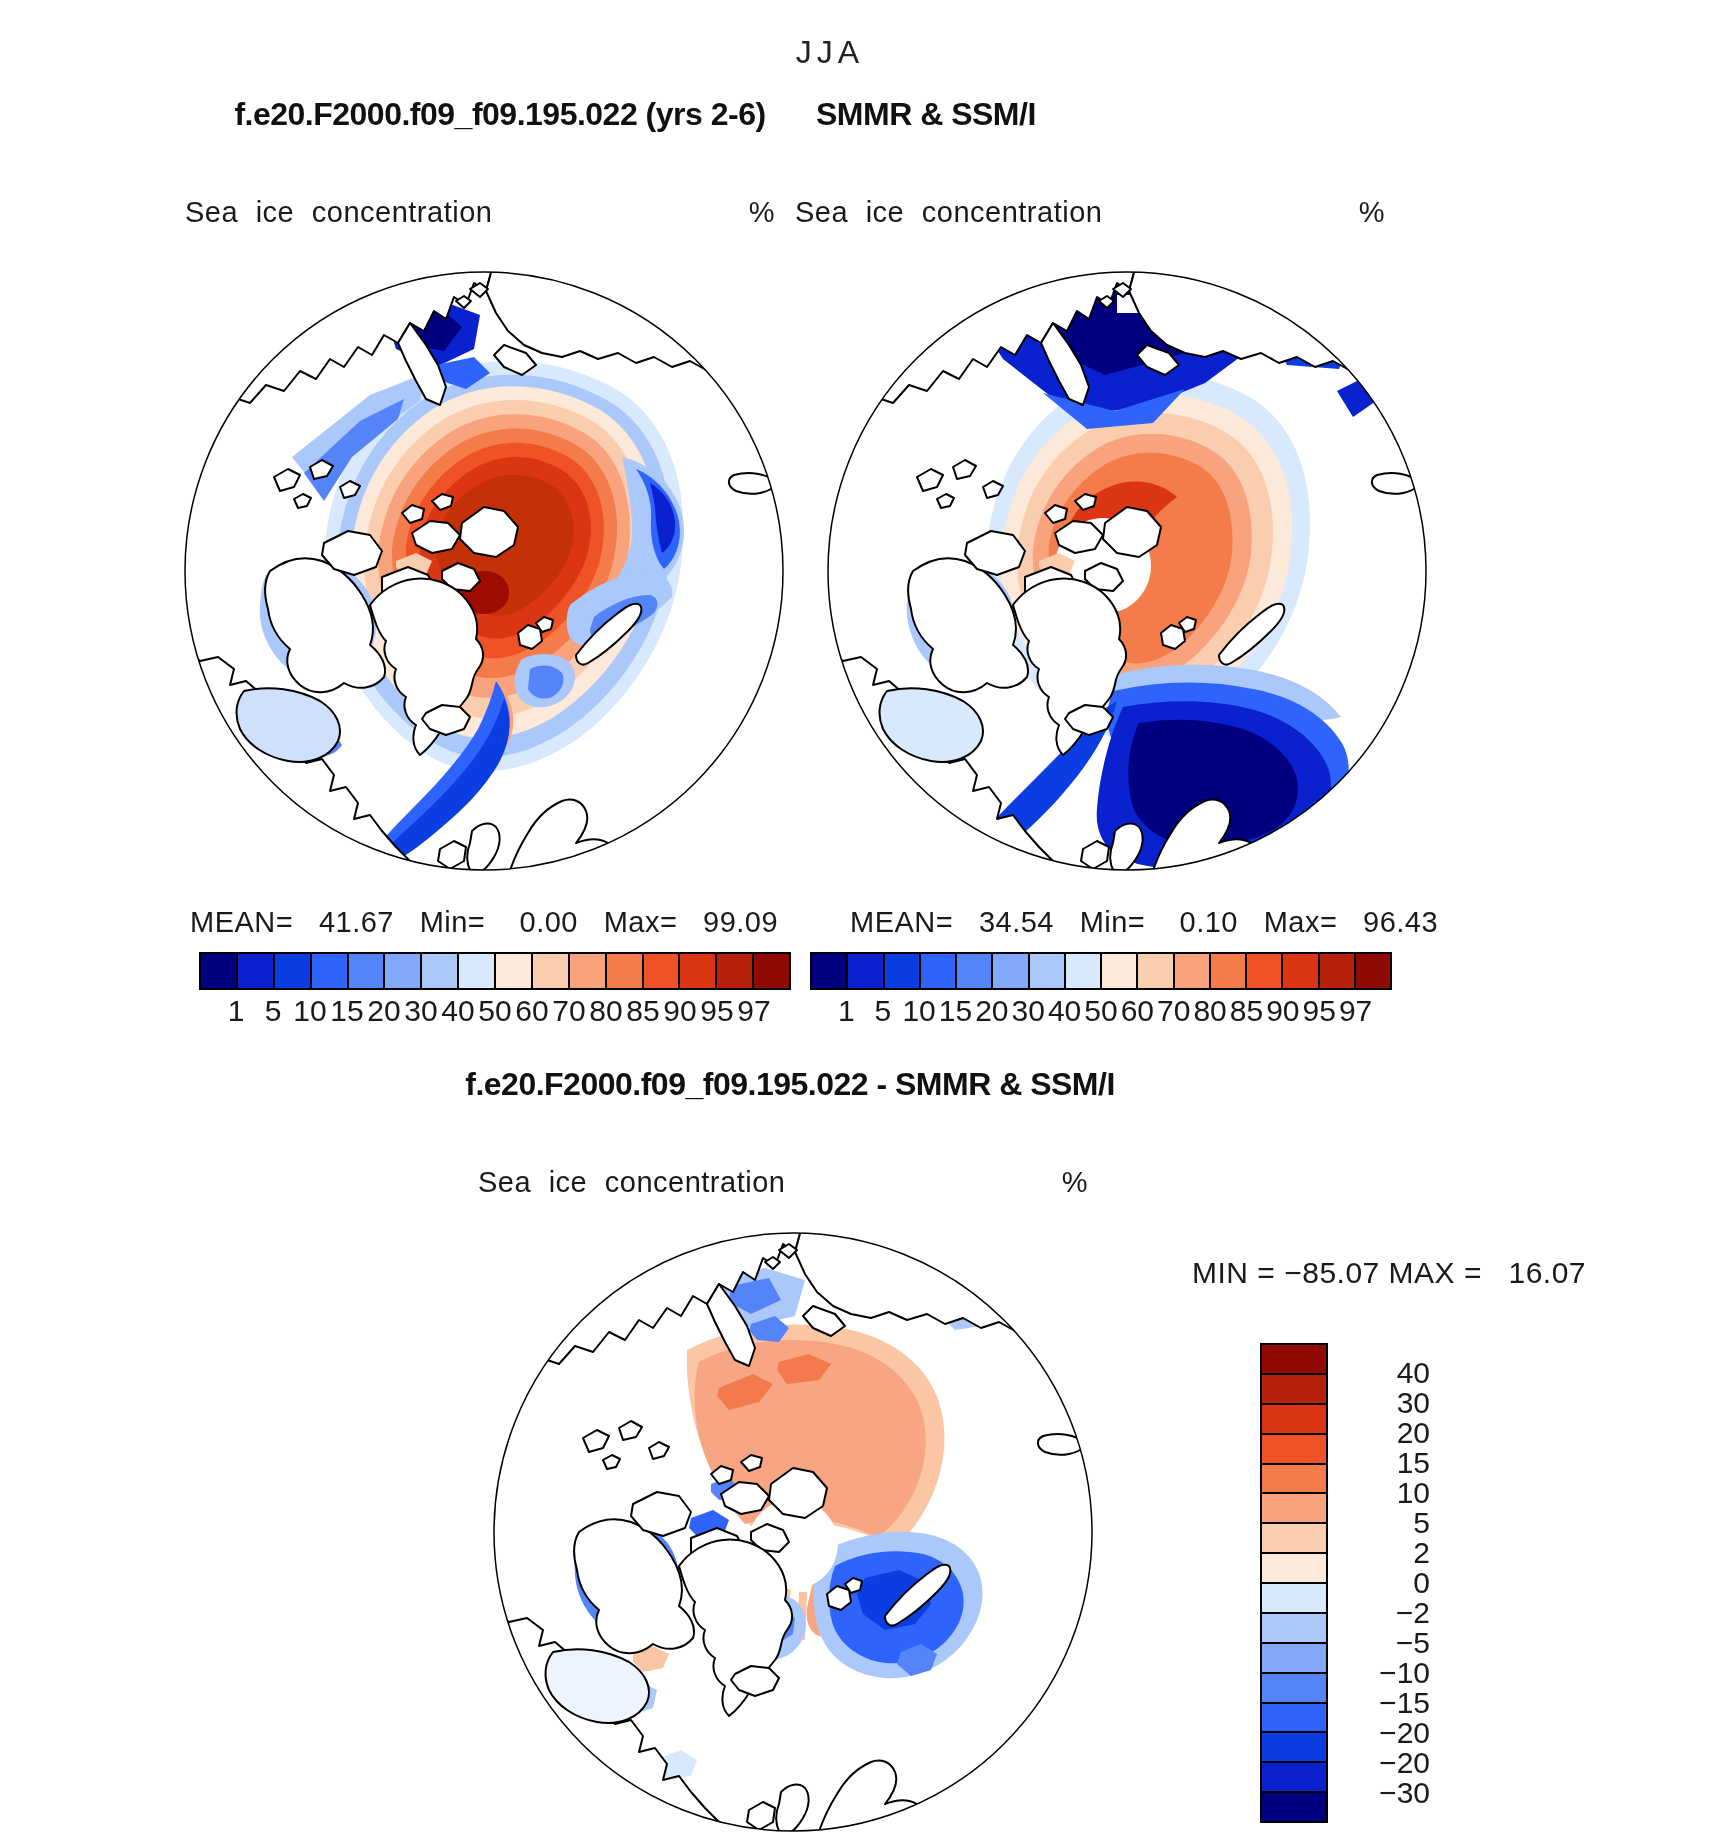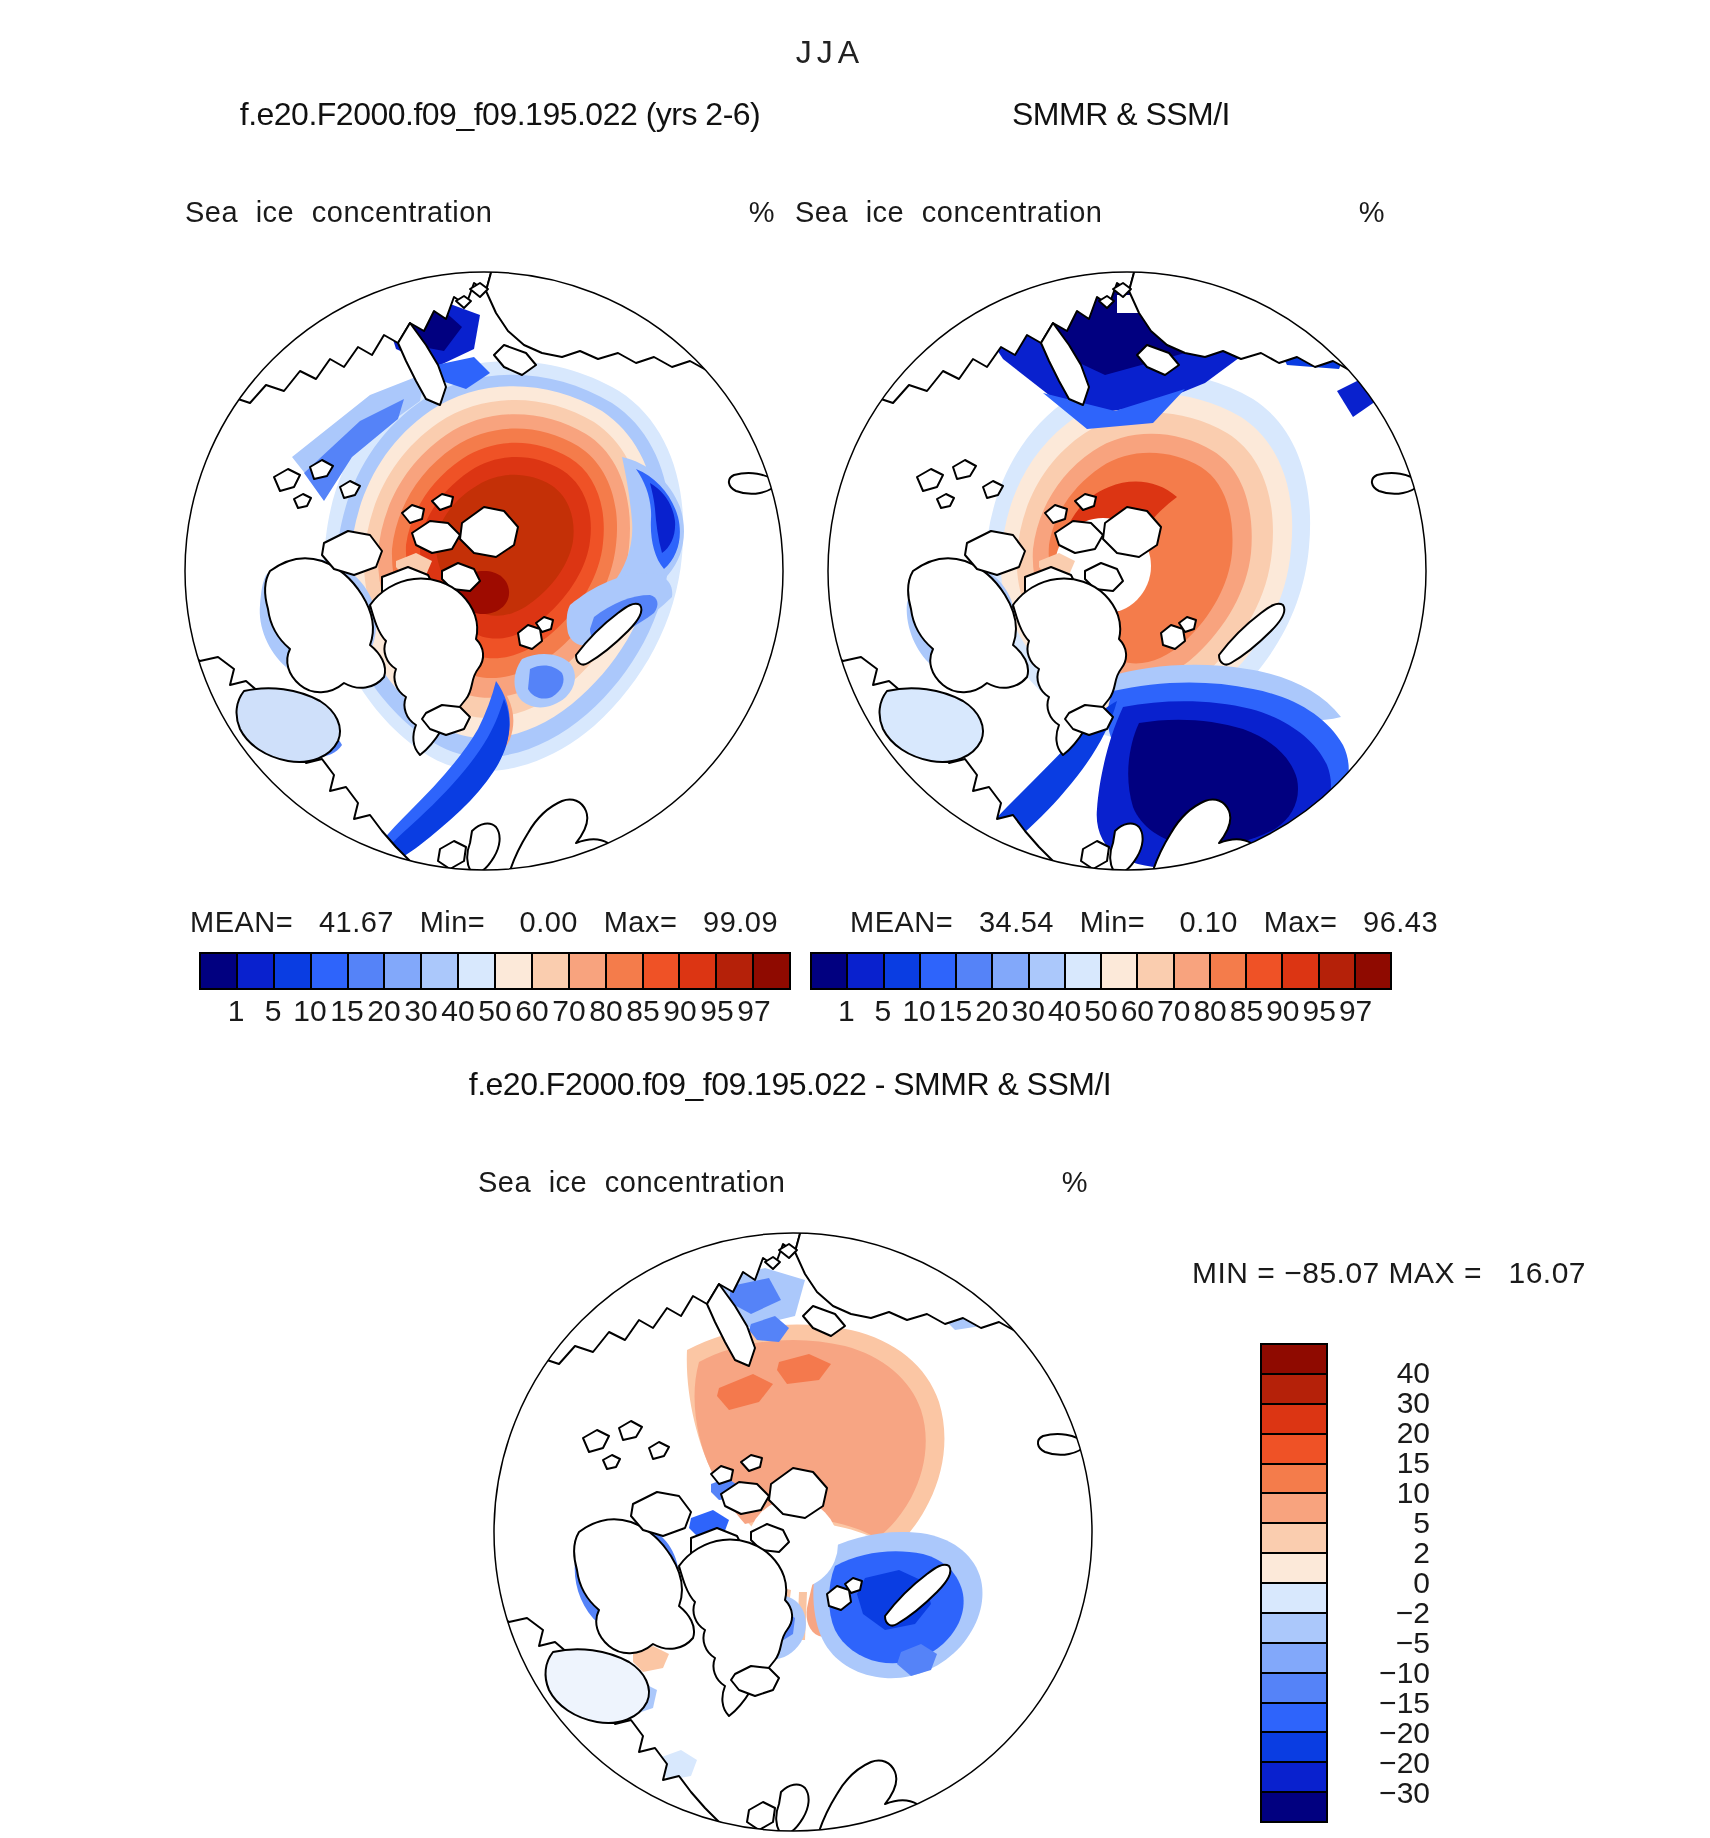--- a/index.html
+++ b/index.html
@@ -1,23 +1,23 @@
 <!DOCTYPE html>
 <html><head>
 <meta charset="utf-8">
 <style>
   html,body{margin:0;padding:0;}
   body{width:1710px;height:1838px;position:relative;background:#fff;overflow:hidden;
        font-family:"Liberation Sans",sans-serif;color:#111;}
   .abs{position:absolute;}
   .t-main{top:34px;left:0;width:1580px;text-align:center;font-size:32px;font-weight:400;
           letter-spacing:5px;color:#222;padding-left:40px;}
-  .t-bold{font-size:32px;font-weight:normal;letter-spacing:-0.5px;white-space:nowrap;}
+  .t-bold{font-size:32px;font-weight:bold;letter-spacing:-0.5px;white-space:nowrap;}
   #model-title{top:96px;left:120px;width:760px;text-align:center;}
-  #obs-title{top:96px;left:851px;width:540px;text-align:center;}
+  #obs-title{top:96px;left:816px;width:540px;}
   #diff-title{top:1066px;left:300px;width:980px;text-align:center;}
   .fld{font-size:29px;word-spacing:9px;letter-spacing:0.5px;color:#1a1a1a;white-space:nowrap;}
   #model-fld{top:196px;left:185px;}
   #model-units{top:196px;left:735px;width:40px;text-align:right;}
   #obs-fld{top:196px;left:795px;}
   #obs-units{top:196px;left:1345px;width:40px;text-align:right;}
   #diff-fld{top:1166px;left:478px;}
   #diff-units{top:1166px;left:1040px;width:48px;text-align:right;}
   .stats{font-size:29px;white-space:pre;color:#1a1a1a;letter-spacing:0.5px;}
   #model-stats{top:906px;left:190px;}

